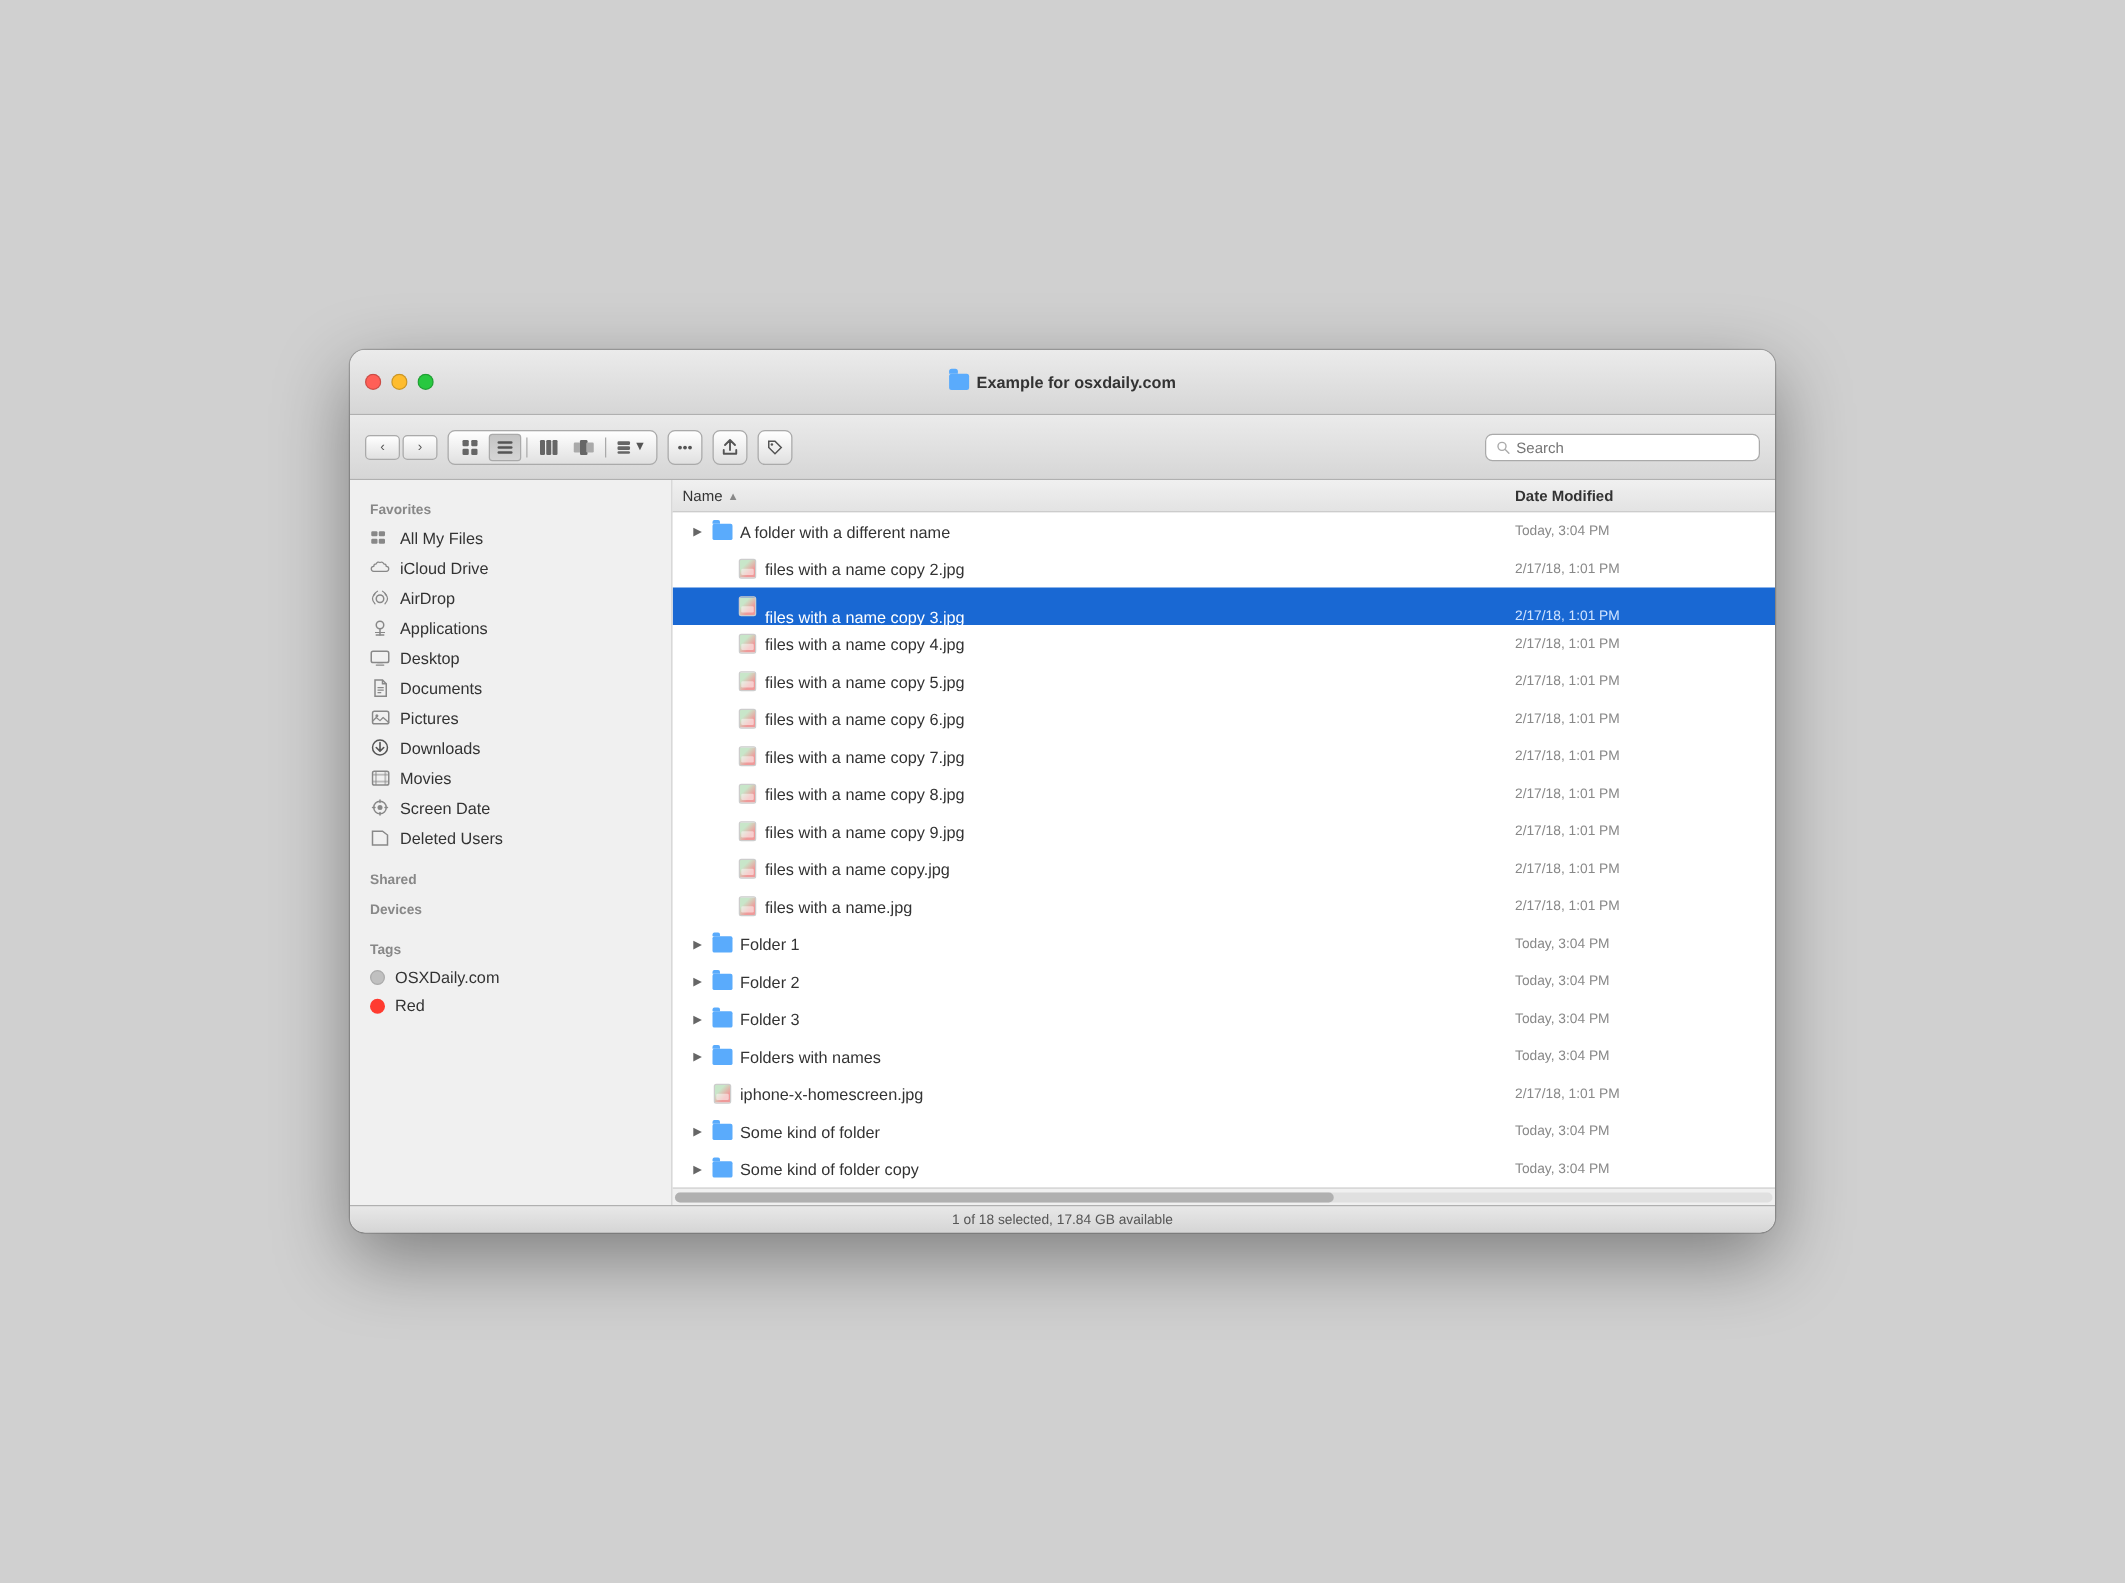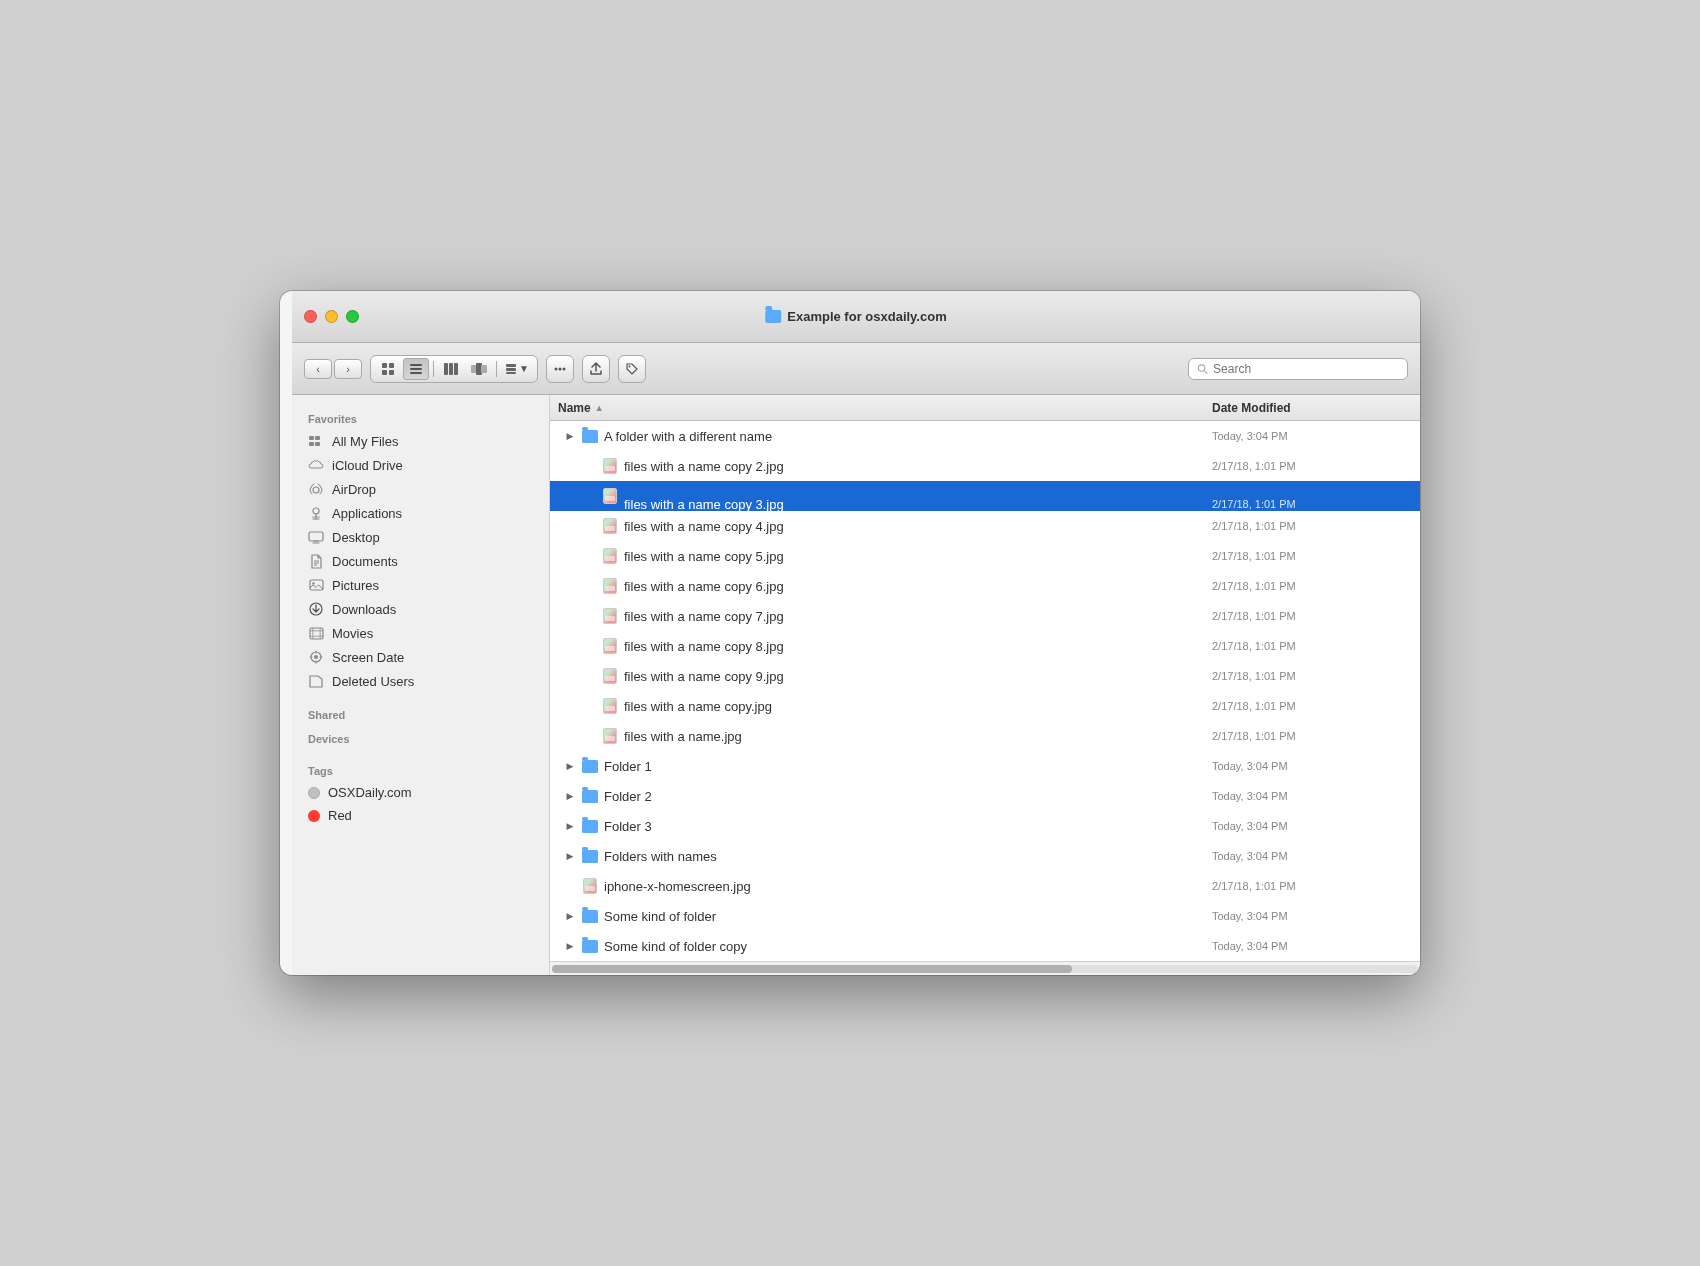--- a/index.html
+++ b/index.html
@@ -14,21 +14,20 @@
     }
 
     .window {
       width: 1140px;
       background: #f5f5f5;
       border-radius: 12px;
       box-shadow: 0 20px 60px rgba(0,0,0,0.4), 0 0 0 1px rgba(0,0,0,0.2);
       overflow: hidden;
       display: flex;
       flex-direction: column;
-      padding-left: 12px;
     }
 
     
     .titlebar {
       background: linear-gradient(to bottom, #ebebeb, #d6d6d6);
       height: 52px;
       display: flex;
       align-items: center;
       padding: 0 12px;
       border-bottom: 1px solid #b0b0b0;
@@ -249,21 +248,21 @@
       padding: 0 8px;
       flex-shrink: 0;
     }
 
     .col-name {
       flex: 1;
       display: flex;
       align-items: center;
       gap: 4px;
       font-size: 12px;
-      font-weight: 700;
+      font-weight: 400;
       color: #333;
       cursor: pointer;
     }
 
     .col-date {
       width: 200px;
       font-size: 12px;
       font-weight: 600;
       color: #333;
       text-align: left;
@@ -895,14 +894,17 @@
 
       <div class="horizontal-scrollbar">
         <div class="scrollbar-track">
           <div class="scrollbar-thumb"></div>
         </div>
       </div>
     </div>
 
   </div>
 
+  <div class="statusbar">
+    <span>1 of 18 selected, 17.84 GB available</span>
+  </div>
 
 </div>
 
 </body></html>

